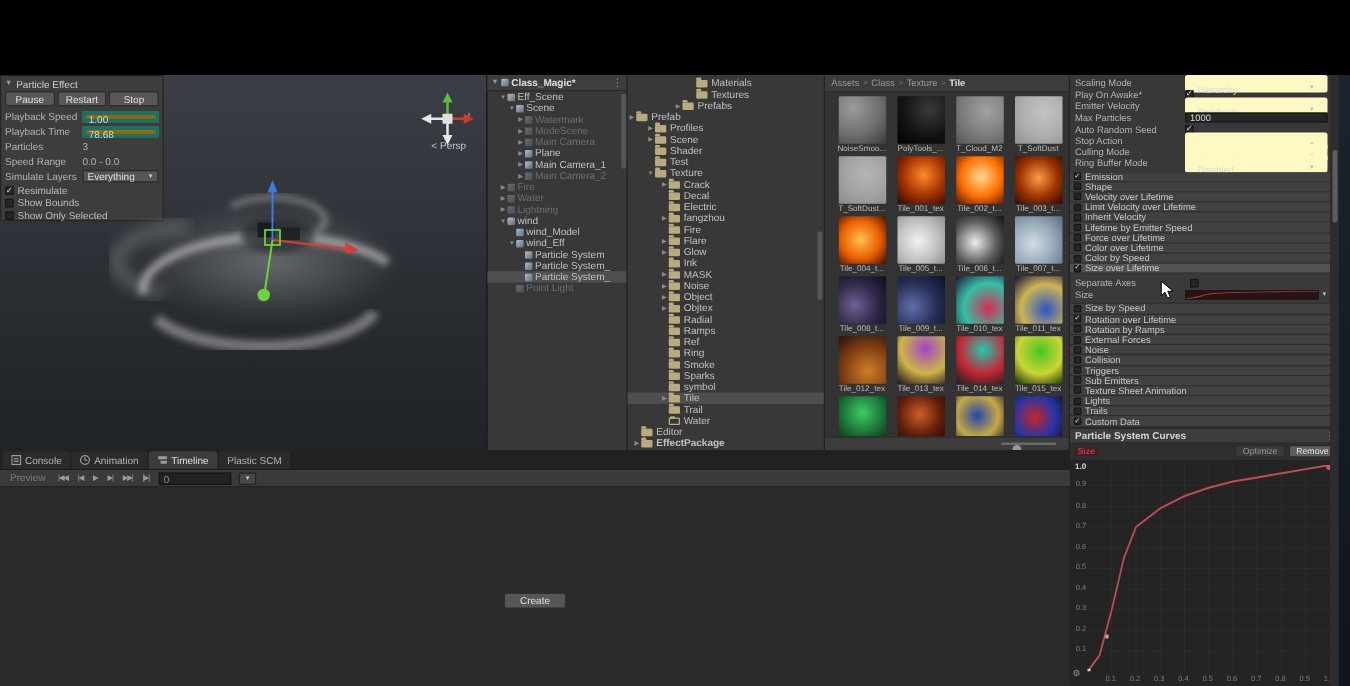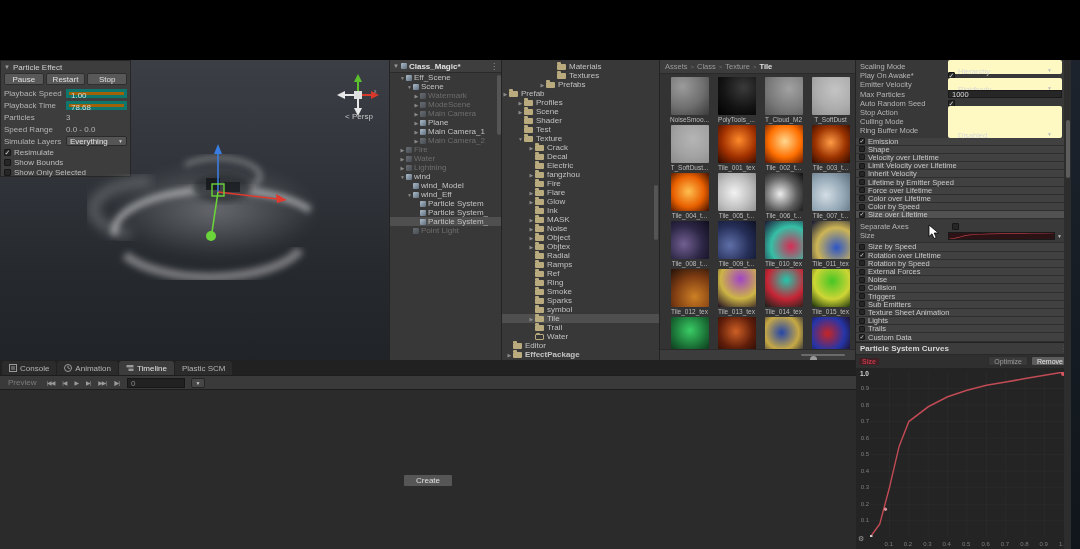--- a/index.html
+++ b/index.html
@@ -771,21 +771,21 @@
         <div class="mod-row">
           <span class="cb"></span>
           <span>Size by Speed</span>
         </div>
         <div class="mod-row">
           <span class="cb">✓</span>
           <span>Rotation over Lifetime</span>
         </div>
         <div class="mod-row">
           <span class="cb"></span>
-          <span>Rotation by Speed</span>
+          <span>Rotation by Ramps</span>
         </div>
         <div class="mod-row">
           <span class="cb"></span>
           <span>External Forces</span>
         </div>
         <div class="mod-row">
           <span class="cb"></span>
           <span>Noise</span>
         </div>
         <div class="mod-row">

